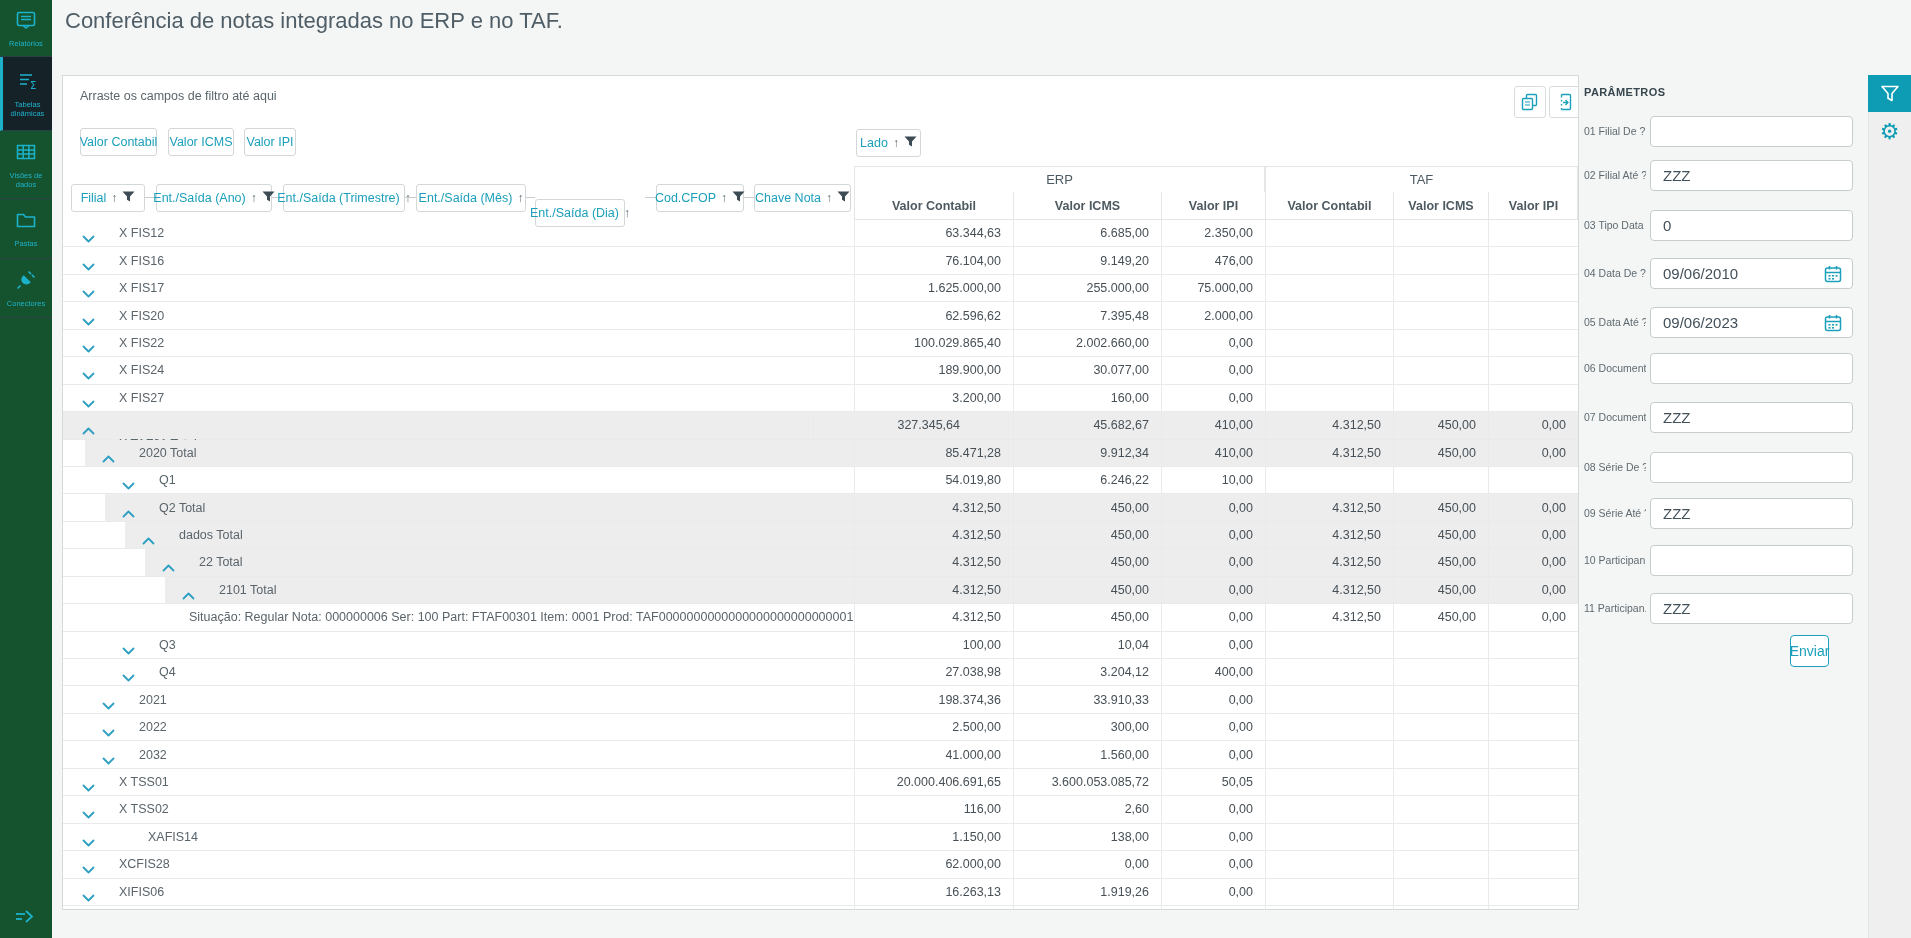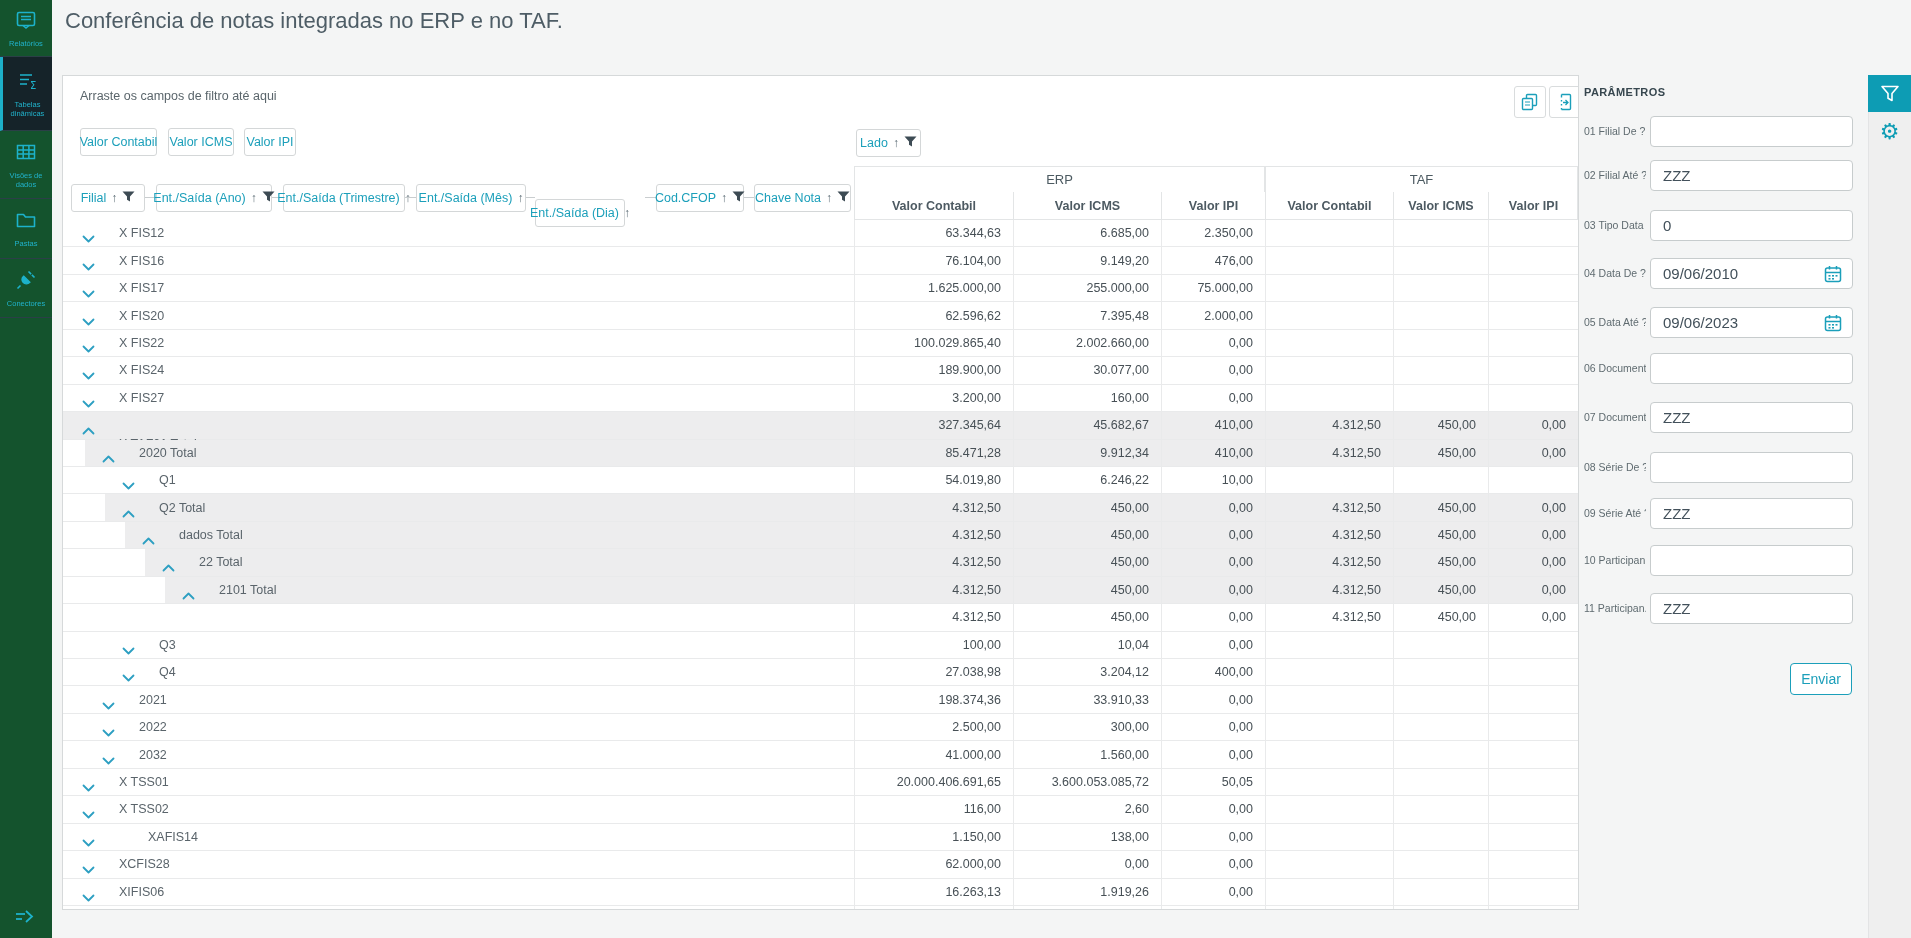--- a/index.html
+++ b/index.html
@@ -45,23 +45,23 @@
          padding-right:12px;box-sizing:border-box;font-size:12.5px;color:#475056;border-left:1px solid #e9eaeb;}
   
   #params-title{position:absolute;left:1584px;top:86px;font-size:11px;font-weight:bold;
                 color:#37474f;letter-spacing:.4px;}
   .param-label{position:absolute;left:1584px;width:62px;font-size:10.5px;color:#5f6b70;white-space:nowrap;
                overflow:hidden;}
   .param-input{position:absolute;left:1650px;width:203px;height:31px;box-sizing:border-box;
                background:#fff;border:1px solid #c7cccd;border-radius:4px;font-size:15px;color:#42505a;
                display:flex;align-items:center;padding:0 12px;font-weight:300;}
   .param-input .cal{position:absolute;right:9px;top:5px;}
-  #submit-btn{position:absolute;left:1790px;top:635px;width:62px;height:32px;box-sizing:border-box;
+  #submit-btn{position:absolute;left:1790px;top:635px;width:39px;height:32px;box-sizing:border-box;
               background:#fff;border:1px solid #1b9fba;border-radius:4px;color:#1b9fba;font-size:14px;
-              display:flex;align-items:center;justify-content:center;cursor:pointer;margin-top:28px;}
+              display:flex;align-items:center;justify-content:center;cursor:pointer;}
   
   #right-rail{position:absolute;left:1868px;top:75px;width:43px;height:863px;background:#efefef;
               border-left:1px solid #e3e4e5;box-sizing:border-box;}
   #filter-rail-btn{position:absolute;left:1868px;top:75px;width:43px;height:37px;background:#0d9cb4;
                    display:flex;align-items:center;justify-content:center;cursor:pointer;}
   #gear-btn{position:absolute;left:1868px;top:118px;width:43px;height:28px;display:flex;
             align-items:center;justify-content:center;cursor:pointer;color:#0d9cb4;
             font-family:"DejaVu Sans", sans-serif;font-size:22px;line-height:1;}
 </style>
 </head>
@@ -308,21 +308,21 @@
         <div class="vcell" style="left: 1098px; width: 104px;">0,00</div>
         <div class="vcell" style="left: 1202px; width: 128px;"></div>
         <div class="vcell" style="left: 1330px; width: 95px;"></div>
         <div class="vcell" style="left: 1425px; width: 90px;"></div>
       </div>
       <div class="grid-row" style="top: 336.08px; height: 27.44px; background: linear-gradient(90deg, rgb(255, 255, 255) 0px, rgb(237, 237, 238) 0px);">
         <span class="chev" style="left: 19px;"><svg class="chev-svg" width="13" height="8" viewBox="0 0 13 8">
             <polyline points="1.5,6.5 6.5,1.5 11.5,6.5" fill="none" stroke="#2d9fc2" stroke-width="1.8" stroke-linecap="round" stroke-linejoin="round"></polyline>
           </svg></span>
         <span class="row-label" style="left: 56px; margin-top: 32px;">X TAF01 Total</span>
-        <div class="vcell" style="left: 791px; width: 159px;">327.345,64</div>
+        <div class="vcell" style="left: 750px; width: 159px;">327.345,64</div>
         <div class="vcell" style="left: 950px; width: 148px;">45.682,67</div>
         <div class="vcell" style="left: 1098px; width: 104px;">410,00</div>
         <div class="vcell" style="left: 1202px; width: 128px;">4.312,50</div>
         <div class="vcell" style="left: 1330px; width: 95px;">450,00</div>
         <div class="vcell" style="left: 1425px; width: 90px;">0,00</div>
       </div>
       <div class="grid-row" style="top: 363.52px; height: 27.44px; background: linear-gradient(90deg, rgb(255, 255, 255) 22px, rgb(237, 237, 238) 22px);">
         <span class="chev" style="left: 39px;"><svg class="chev-svg" width="13" height="8" viewBox="0 0 13 8">
             <polyline points="1.5,6.5 6.5,1.5 11.5,6.5" fill="none" stroke="#2d9fc2" stroke-width="1.8" stroke-linecap="round" stroke-linejoin="round"></polyline>
           </svg></span>
@@ -388,20 +388,21 @@
           </svg></span>
         <span class="row-label" style="left: 156px;">2101 Total</span>
         <div class="vcell" style="left: 791px; width: 159px;">4.312,50</div>
         <div class="vcell" style="left: 950px; width: 148px;">450,00</div>
         <div class="vcell" style="left: 1098px; width: 104px;">0,00</div>
         <div class="vcell" style="left: 1202px; width: 128px;">4.312,50</div>
         <div class="vcell" style="left: 1330px; width: 95px;">450,00</div>
         <div class="vcell" style="left: 1425px; width: 90px;">0,00</div>
       </div>
       <div class="grid-row" style="top: 528.16px; height: 27.44px;">
+        <span class="row-label" style="left: 126px;">Situação: Regular Nota: 000000006 Ser: 100 Part: FTAF00301 Item: 0001 Prod: TAF0000000000000000000000000001</span>
         <div class="vcell" style="left: 791px; width: 159px;">4.312,50</div>
         <div class="vcell" style="left: 950px; width: 148px;">450,00</div>
         <div class="vcell" style="left: 1098px; width: 104px;">0,00</div>
         <div class="vcell" style="left: 1202px; width: 128px;">4.312,50</div>
         <div class="vcell" style="left: 1330px; width: 95px;">450,00</div>
         <div class="vcell" style="left: 1425px; width: 90px;">0,00</div>
       </div>
       <div class="grid-row" style="top: 555.6px; height: 27.44px;">
         <span class="chev" style="left: 59px;"><svg class="chev-svg" width="13" height="8" viewBox="0 0 13 8">
             <polyline points="1.5,1.5 6.5,6.5 11.5,1.5" fill="none" stroke="#2d9fc2" stroke-width="1.8" stroke-linecap="round" stroke-linejoin="round"></polyline>

